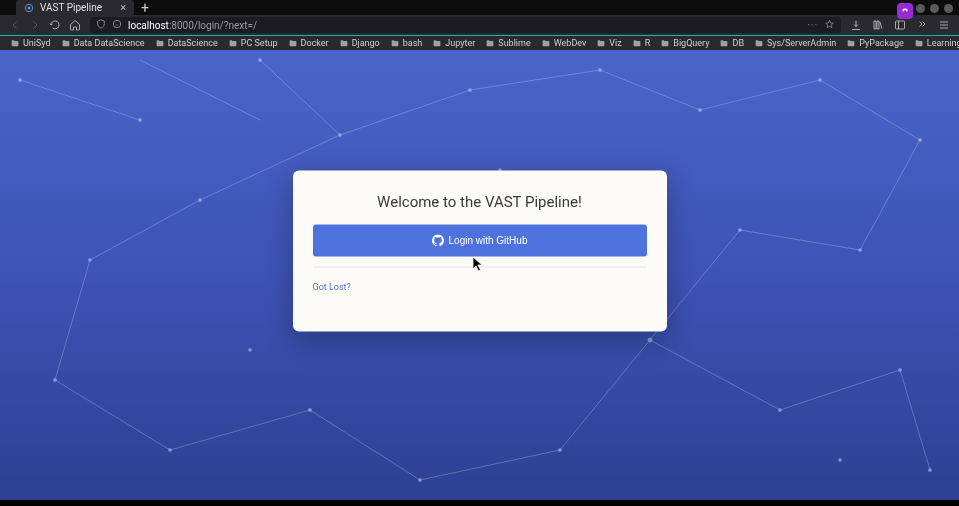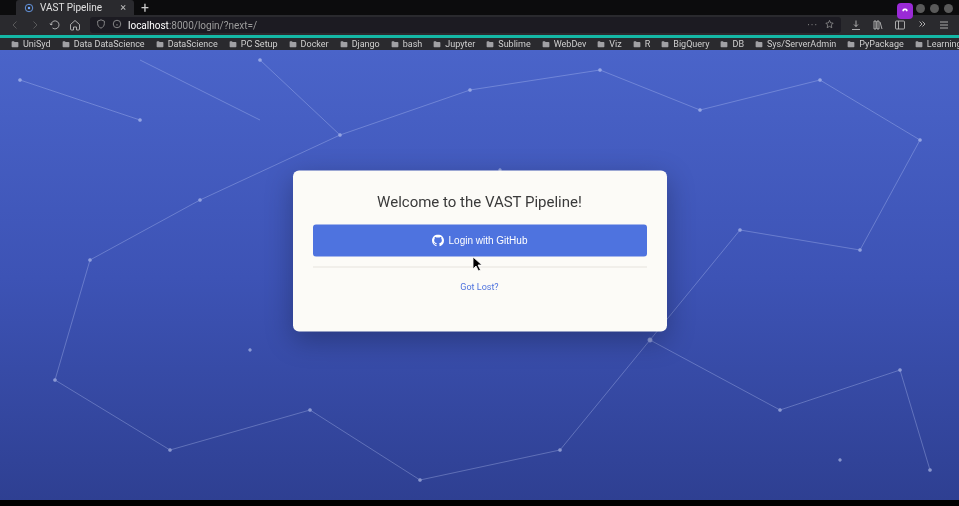--- a/index.html
+++ b/index.html
@@ -28,34 +28,34 @@
 
   .urlbar { flex:1; margin: 0 4px; height: 16px; background:#1c1b22; border-radius: 3px; display:flex; align-items:center; padding: 0 6px; gap: 6px; color:#ccc; font-size:10px; }
   .urlbar .lock { color:#999; }
   .urlbar .host { color:#fff; }
   .urlbar .path { color:#9c9c9c; }
 
   .right-icons { display:flex; align-items:center; gap:4px; color:#ccc; }
   .right-icons .nav-btn { width: 18px; }
 
   
-  .bookmarks { height: 15px; background: #2a2a2e; border-top: 3px solid #14b8a6; display:flex; align-items:center; padding: 0 6px; gap: 2px; overflow:hidden; }
+  .bookmarks { height: 15px; background: #2a2a2e; border-top: 1px solid #14b8a6; display:flex; align-items:center; padding: 0 6px; gap: 2px; overflow:hidden; }
   .bm { display:flex; align-items:center; gap:3px; color:#d0d0d0; font-size:9px; padding: 1px 4px; border-radius:2px; cursor:pointer; white-space:nowrap; }
   .bm svg { width:10px; height:9px; fill:#a0a0a4; }
 
   
   .page { position: relative; width: 100%; height: calc(506px - 15px - 20px - 15px); background: linear-gradient(180deg, #4a64c9 0%, #3d53b5 50%, #2e3f91 100%); overflow:hidden; }
   .plexus { position:absolute; inset:0; width:100%; height:100%; opacity:0.5; }
 
   .login-card { position:absolute; left:50%; top:44%; transform:translate(-50%,-50%); width: 374px; background:#fcfbf7; border-radius:6px; box-shadow: 0 8px 28px rgba(0,0,0,.28); padding: 22px 20px 34px; }
   .login-title { text-align:center; font-size:15px; color:#3a3a3a; font-weight:400; margin-bottom: 14px; }
   .login-btn { width: 100%; height: 32px; background:#4e73df; color:#fff; border:none; border-radius:3px; font-size:10px; display:flex; align-items:center; justify-content:center; gap:5px; cursor:pointer; }
   .login-btn svg { width:12px; height:12px; fill:#fff; }
   .login-hr { border:none; border-top:1px solid #e6e4dd; margin:10px 0 14px; }
-  .got-lost { display:block; text-align:center; font-size:9px; color:#4e73df; text-decoration:none; margin-bottom:6px; }
+  .got-lost { display:block; text-align:left; font-size:9px; color:#4e73df; text-decoration:none; margin-bottom:6px; }
 
   .cursor { position:absolute; left:473px; top:207px; z-index:50; }
 
   .bottom-bar { position:absolute; bottom:0; left:0; right:0; height:6px; background:#000; }
 </style>
 </head>
 <body>
 
 <div class="mac-dots">
   <span></span>

